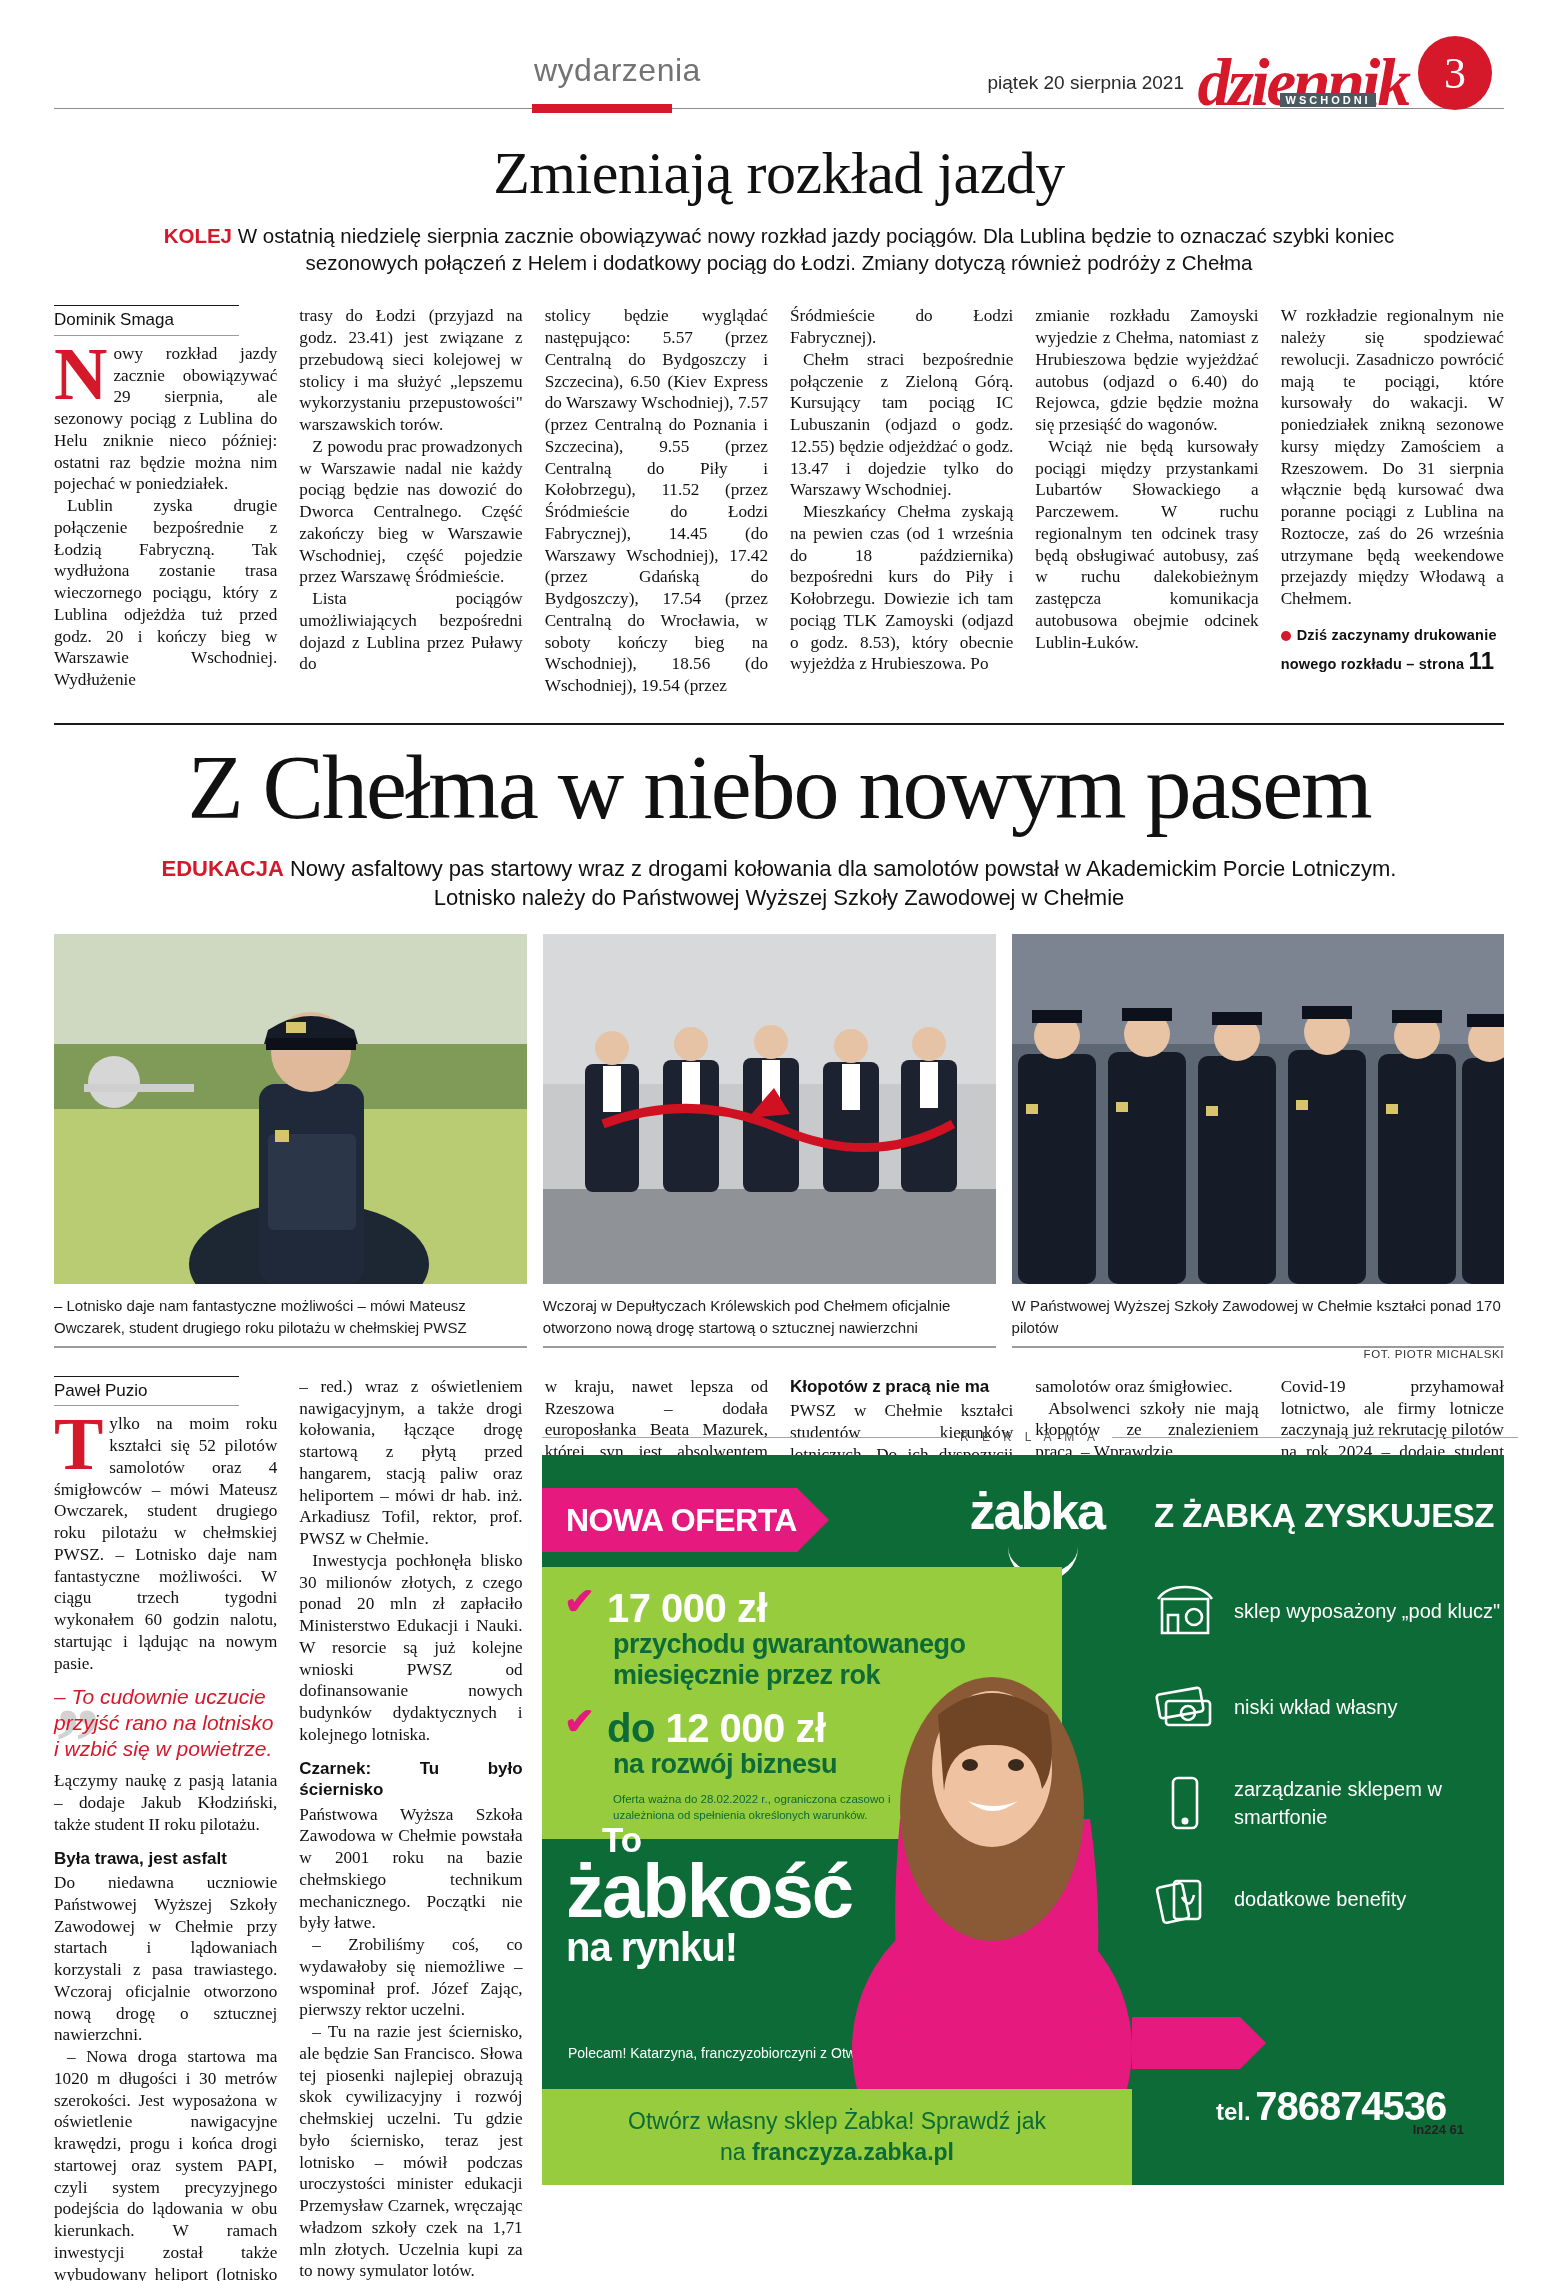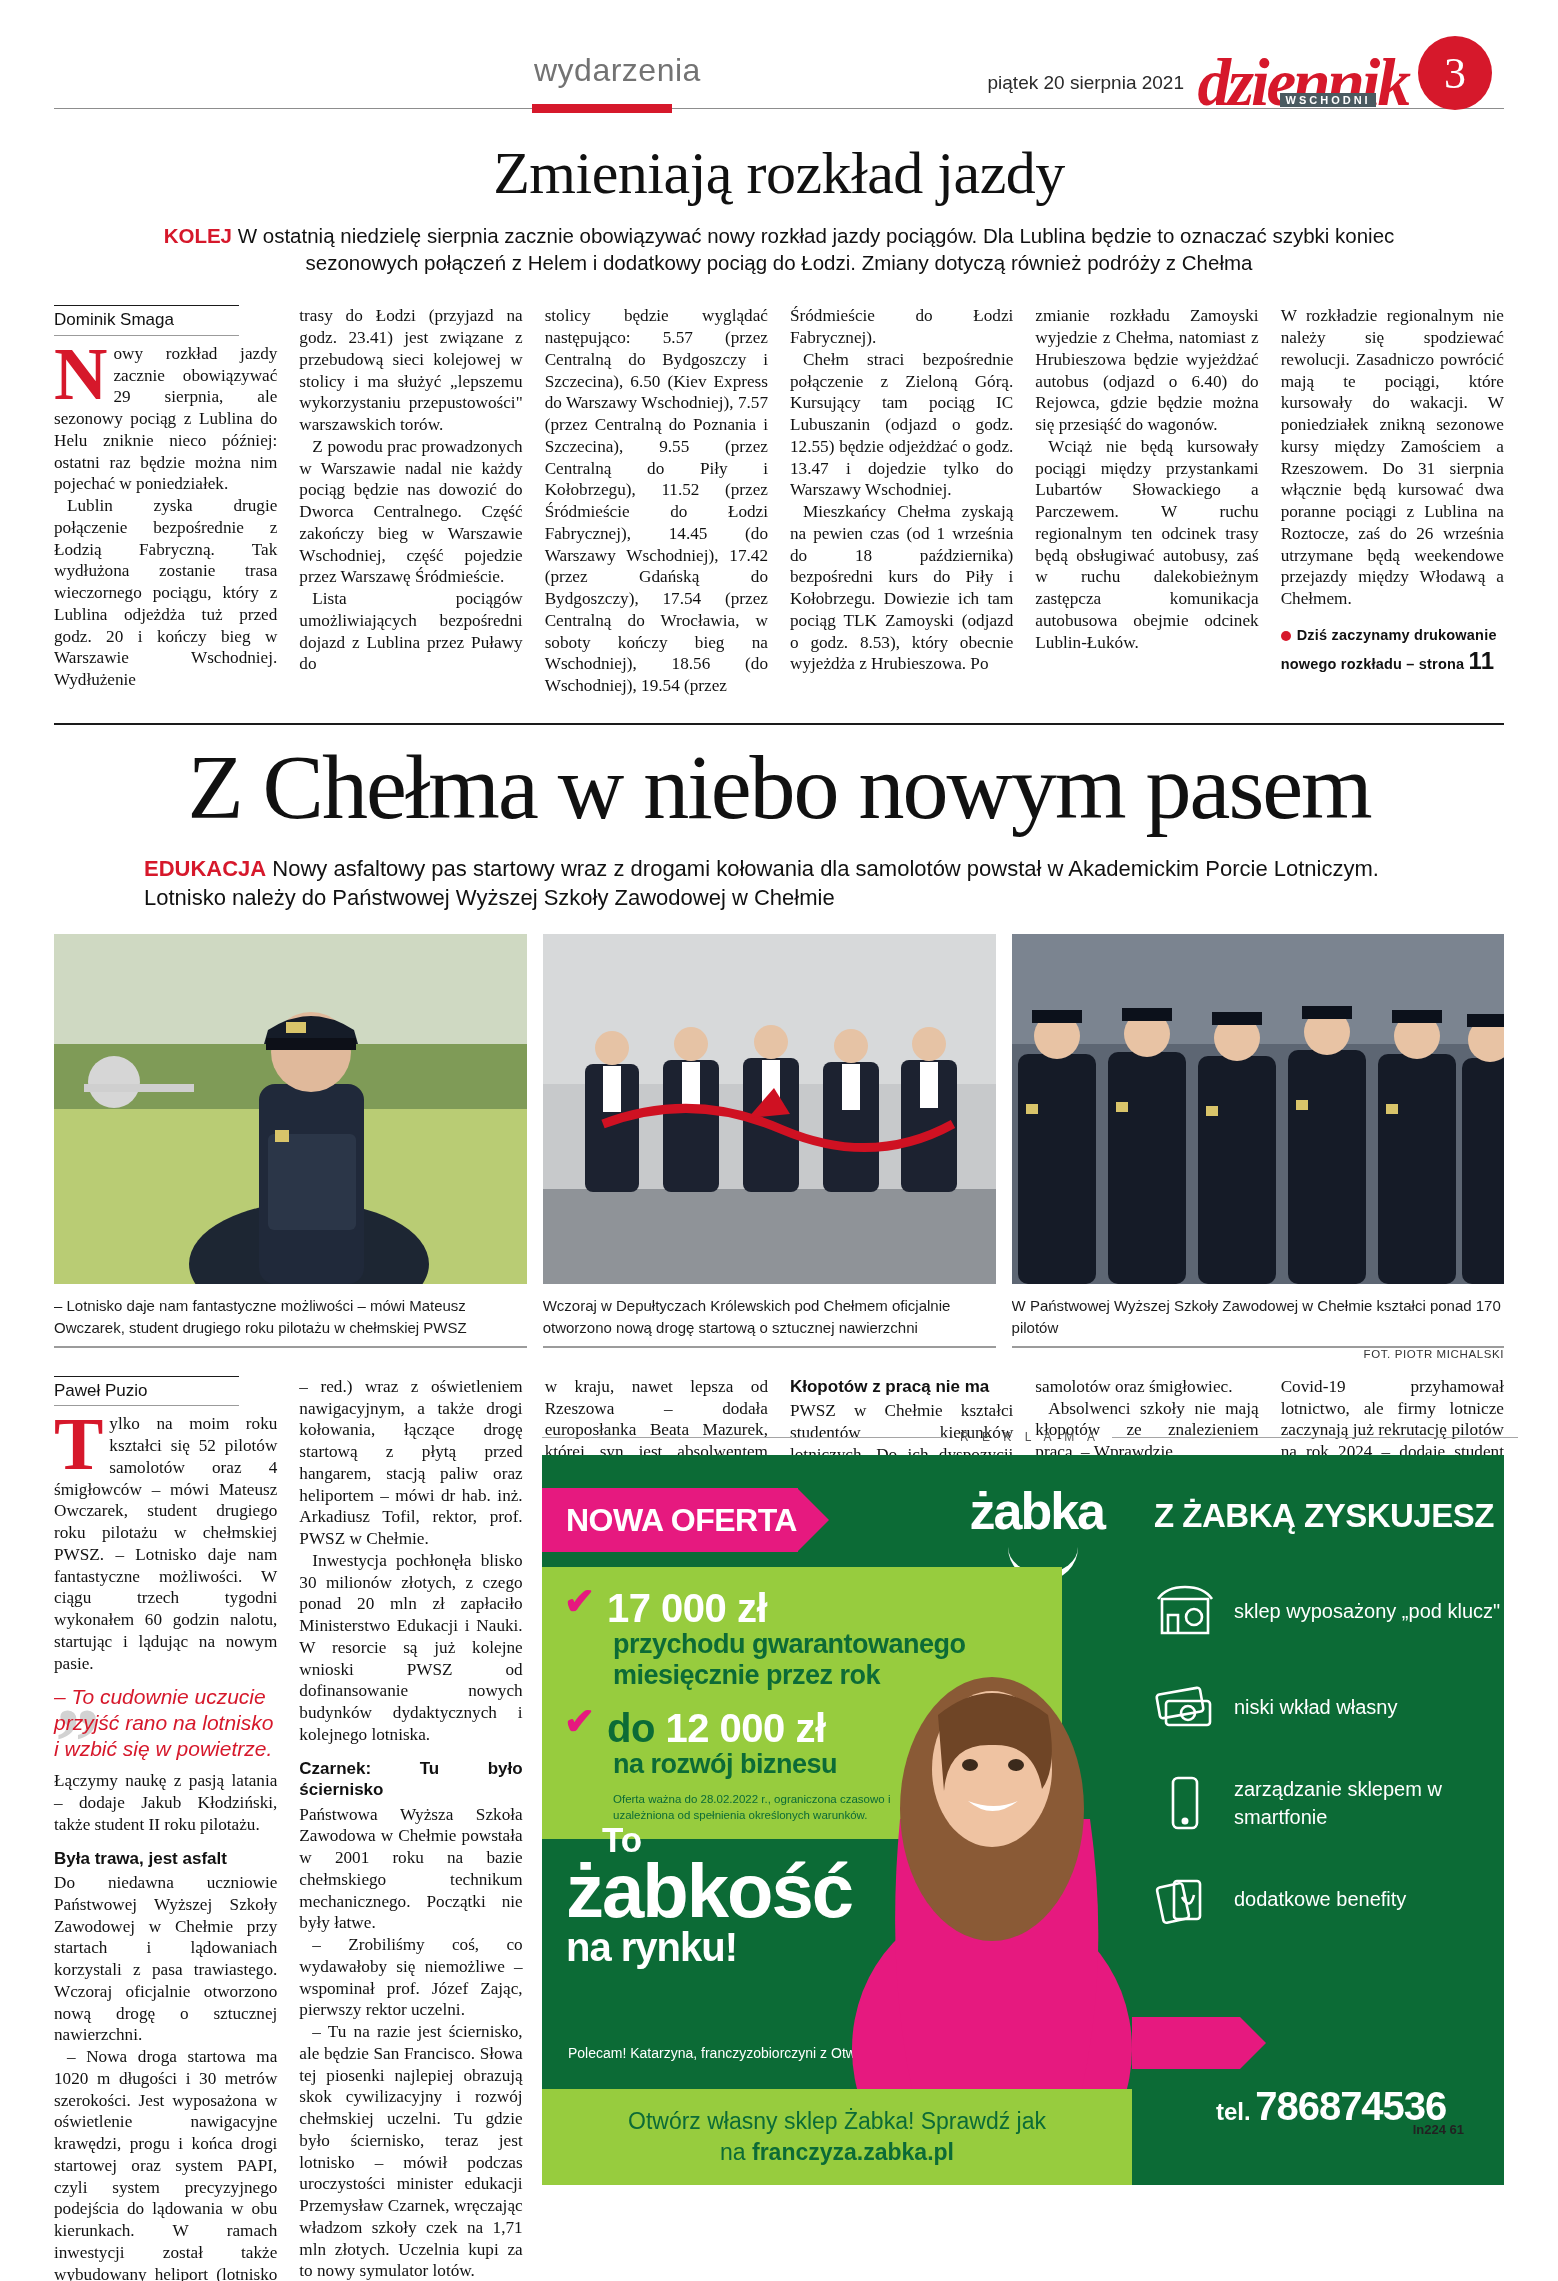--- a/index.html
+++ b/index.html
@@ -43,21 +43,21 @@
   .note-red{margin-top:16px;font-family:"Liberation Sans",sans-serif;font-size:14.5px;
     font-weight:bold;line-height:1.3;letter-spacing:.2px;}
   .note-red .dot{display:inline-block;width:10px;height:10px;border-radius:50%;
     background:#d6182b;margin-right:6px;vertical-align:middle;}
   .note-red .big{font-size:24px;}
   .divider-thick{border-top:2.5px solid #1a1a1a;margin:26px 0 0;}
 
   
   .headline2{font-size:92px;text-align:center;margin:16px 0 0;letter-spacing:-2px;
     font-family:"Liberation Serif",serif;font-weight:normal;line-height:1;}
-  .lead2{width:1270px;margin:22px auto 16px;font-size:22px;line-height:1.3;
+  .lead2{width:1270px;margin:22px auto 16px;text-align:center;font-size:22px;line-height:1.3;
     font-family:"Liberation Sans",sans-serif;font-weight:300;}
   .photos{display:flex;gap:16px;margin-top:22px;}
   .photo{position:relative;overflow:hidden;}
   .photo .cap{font-family:"Liberation Sans",sans-serif;font-size:15px;line-height:1.46;
     padding-top:7px;color:#1c1c1c;}
   .cap-rule{border-bottom:2.5px solid #9b9b9b;margin-top:7px;}
   .credit{text-align:right;font-family:"Liberation Sans",sans-serif;font-size:11.5px;
     letter-spacing:.6px;color:#333;}
 
   .cols2{display:flex;gap:22px;margin-top:16px;}

